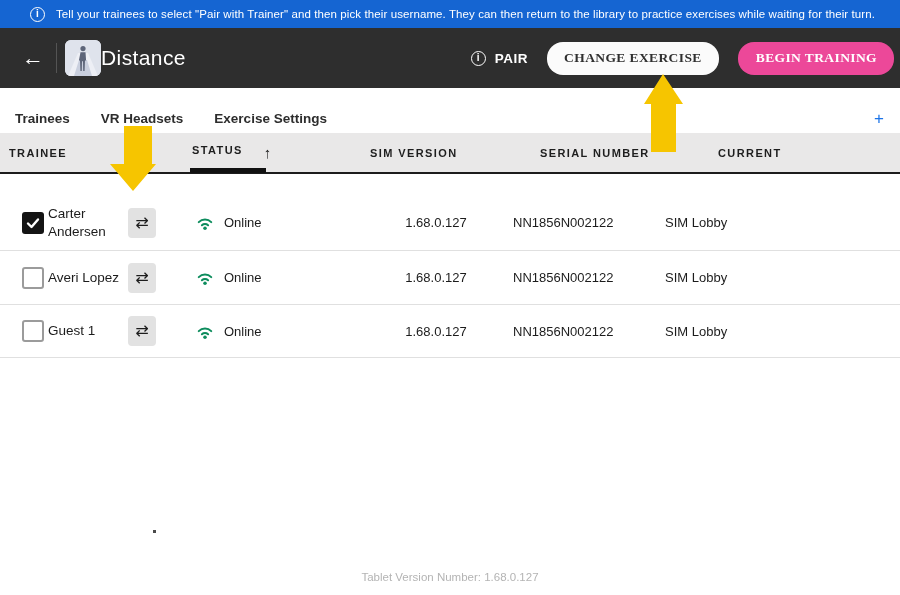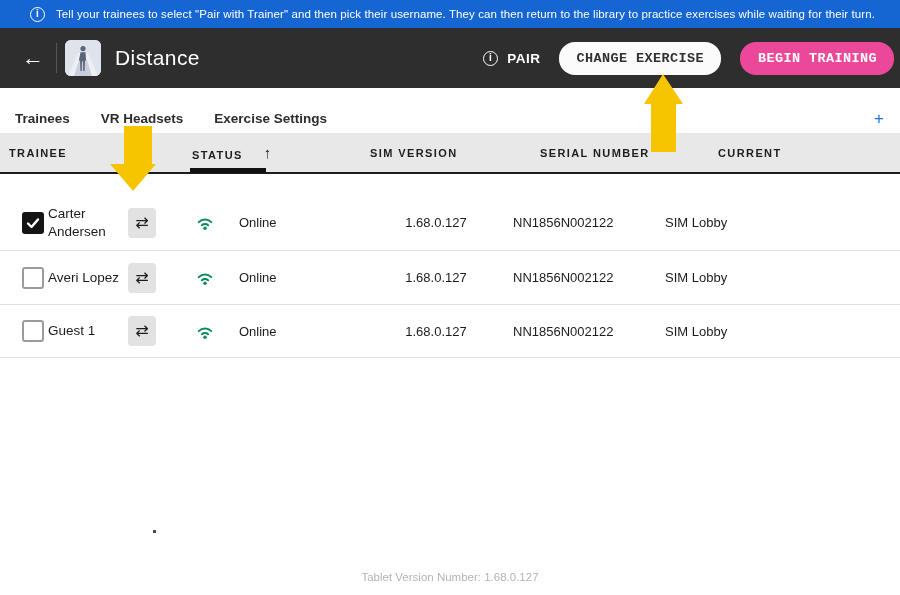--- a/index.html
+++ b/index.html
@@ -27,30 +27,30 @@
     position:absolute; top:28px; left:0; width:900px; height:60px;
     background:#2e2e2e; color:#fff;
     display:flex; align-items:center; padding:0 6px 0 18px;
   }
   .back-btn { width:30px; font-size:22px; line-height:1; color:#fff; cursor:pointer; background:none; border:none; font-family:inherit; }
   .appbar-divider { width:1px; height:30px; background:#545454; margin:0 8px 0 8px; }
   .thumb {
     width:36px; height:36px; border-radius:6px; overflow:hidden;
     background:#dfe3ec; flex:0 0 auto;
   }
-  .app-title { font-size:21px; font-weight:500; letter-spacing:.4px; margin-left:14px; }
+  .app-title { font-size:21px; font-weight:500; letter-spacing:.4px; }
   .appbar-right { margin-left:auto; display:flex; align-items:center; gap:19px; }
   .info-btn {
     display:flex; align-items:center; gap:9px; background:none; border:none;
     color:#fff; font-size:13.5px; font-weight:600; letter-spacing:.5px;
     font-family:inherit; cursor:pointer;
   }
   .btn {
     height:33px; border-radius:16px; border:none; cursor:pointer;
-    font-family:Liberation Mono, monospace; font-size:13.5px; font-weight:600; letter-spacing:.4px;
+    font-family:Liberation Serif, serif; font-size:13.5px; font-weight:600; letter-spacing:.4px;
     padding:0 17px; display:flex; align-items:center;
   }
   .btn-light { background:#fbfbfb; color:#303030; }
   .btn-primary { background:#ec4899; color:#ffffff;padding-left:18px; }
 
   
   .tabsrow {
     position:absolute; top:88px; left:0; width:900px; height:45px;
     background:#fff; display:flex; align-items:center; padding:16px 16px 0 15px;
   }
@@ -70,42 +70,42 @@
   .pair-link .plus { font-size:17px; font-weight:500; letter-spacing:0; }
 
   
   .grid-cols { display:grid; grid-template-columns:190px 170px 150px 150px 1fr; align-items:center; }
   .thead {
     position:absolute; top:133px; left:0; width:900px; height:41px;
     background:#e9e8e8; border-bottom:2px solid #1c1c1c;
     font-size:11px; font-weight:700; letter-spacing:1.4px; color:#1e1e1e;
   }
   .th-trainee { padding-left:9px; }
-  .th-status  { padding-left:2px; display:flex; align-items:flex-end; gap:21px; cursor:pointer; }
+  .th-status  { padding-left:2px; display:flex; align-items:flex-start; gap:21px; cursor:pointer; }
   .th-status .sort-arrow { font-size:15px; font-weight:400; letter-spacing:0; }
   .th-sim     { padding-left:10px; }
   .th-serial  { padding-left:30px; }
   .th-current { padding-left:58px; }
   .sort-bar { position:absolute; left:190px; bottom:-1px; width:76px; height:5px; background:#111; }
 
   .tbody { position:absolute; top:175px; left:0; width:900px;margin-top:20px; }
   .row { border-bottom:1px solid #e0e0e0; background:#fff; }
   .row:nth-child(1){ height:56px; } .row:nth-child(2){ height:54px; } .row:nth-child(3){ height:53px; }
   .cell-trainee { display:flex; align-items:center; padding-left:22px; }
   .cb { width:22px; height:22px; border-radius:3px; flex:0 0 auto; cursor:pointer; }
   .cb.unchecked { background:#fff; border:2px solid #9b9b9b; }
   .cb.checked { background:#141414; display:flex; align-items:center; justify-content:center; }
   .trainee-name { width:74px; margin-left:4px; font-size:13.5px; line-height:1.3; color:#1c1c1c; }
   .swap-btn {
     width:28px; height:30px; margin-left:6px; border:none; border-radius:4px;
     background:#e2e2e2; color:#1c1c1c; font-size:16px; line-height:1;
     display:flex; align-items:center; justify-content:center; cursor:pointer;
     font-family:"DejaVu Sans", sans-serif;
   }
-  .cell-status { display:flex; align-items:center; gap:24px; padding-left:5px; }
+  .cell-status { display:flex; align-items:center; gap:9px; padding-left:5px; }
   .status-text, .cell-sim, .cell-serial, .cell-current { font-size:13px; color:#1c1c1c; }
   .cell-sim { padding-left:2px;text-align:center; } .cell-serial { padding-left:3px; } .cell-current { padding-left:5px; }
 
   
   .footer {
     position:absolute; top:571px; left:0; width:900px; text-align:center;
     font-size:11.5px; color:#b4b4b4;
   }
 
   

